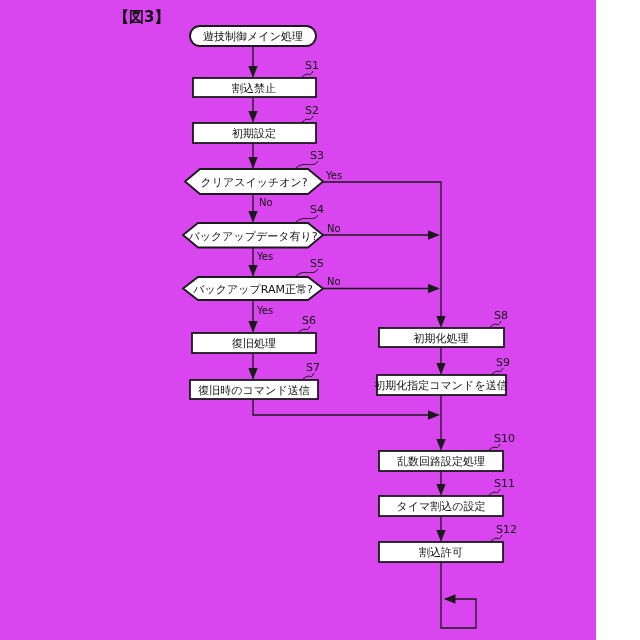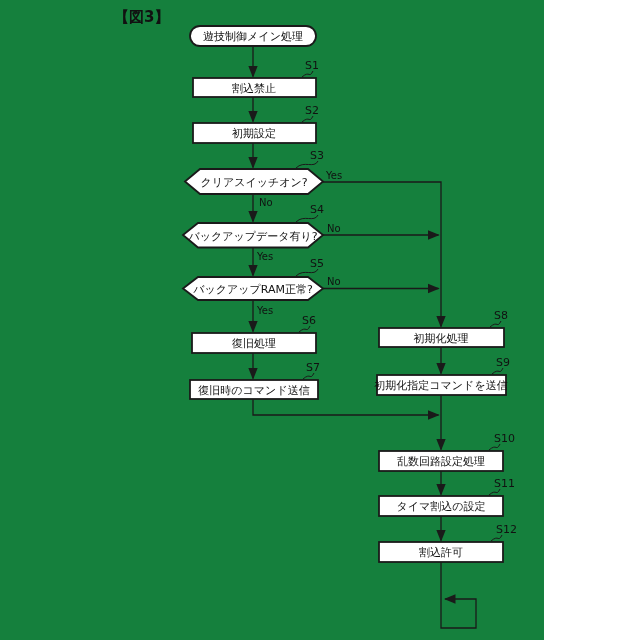--- a/index.html
+++ b/index.html
@@ -5,23 +5,23 @@
   html, body {
     margin: 0;
     padding: 0;
     background: #ffffff;
     width: 640px;
     height: 640px;
     overflow: hidden;
   }
   #stage {
     position: relative;
-    width: 544px;
+    width: 596px;
     height: 640px;
-    background: #15803d;
+    background: #d946ef;
   }
   svg {
     display: block;
     font-family: "DejaVu Sans", sans-serif;
   }
   .shape {
     fill: #ffffff;
     stroke: #1a1a1a;
     stroke-width: 1.8;
   }

